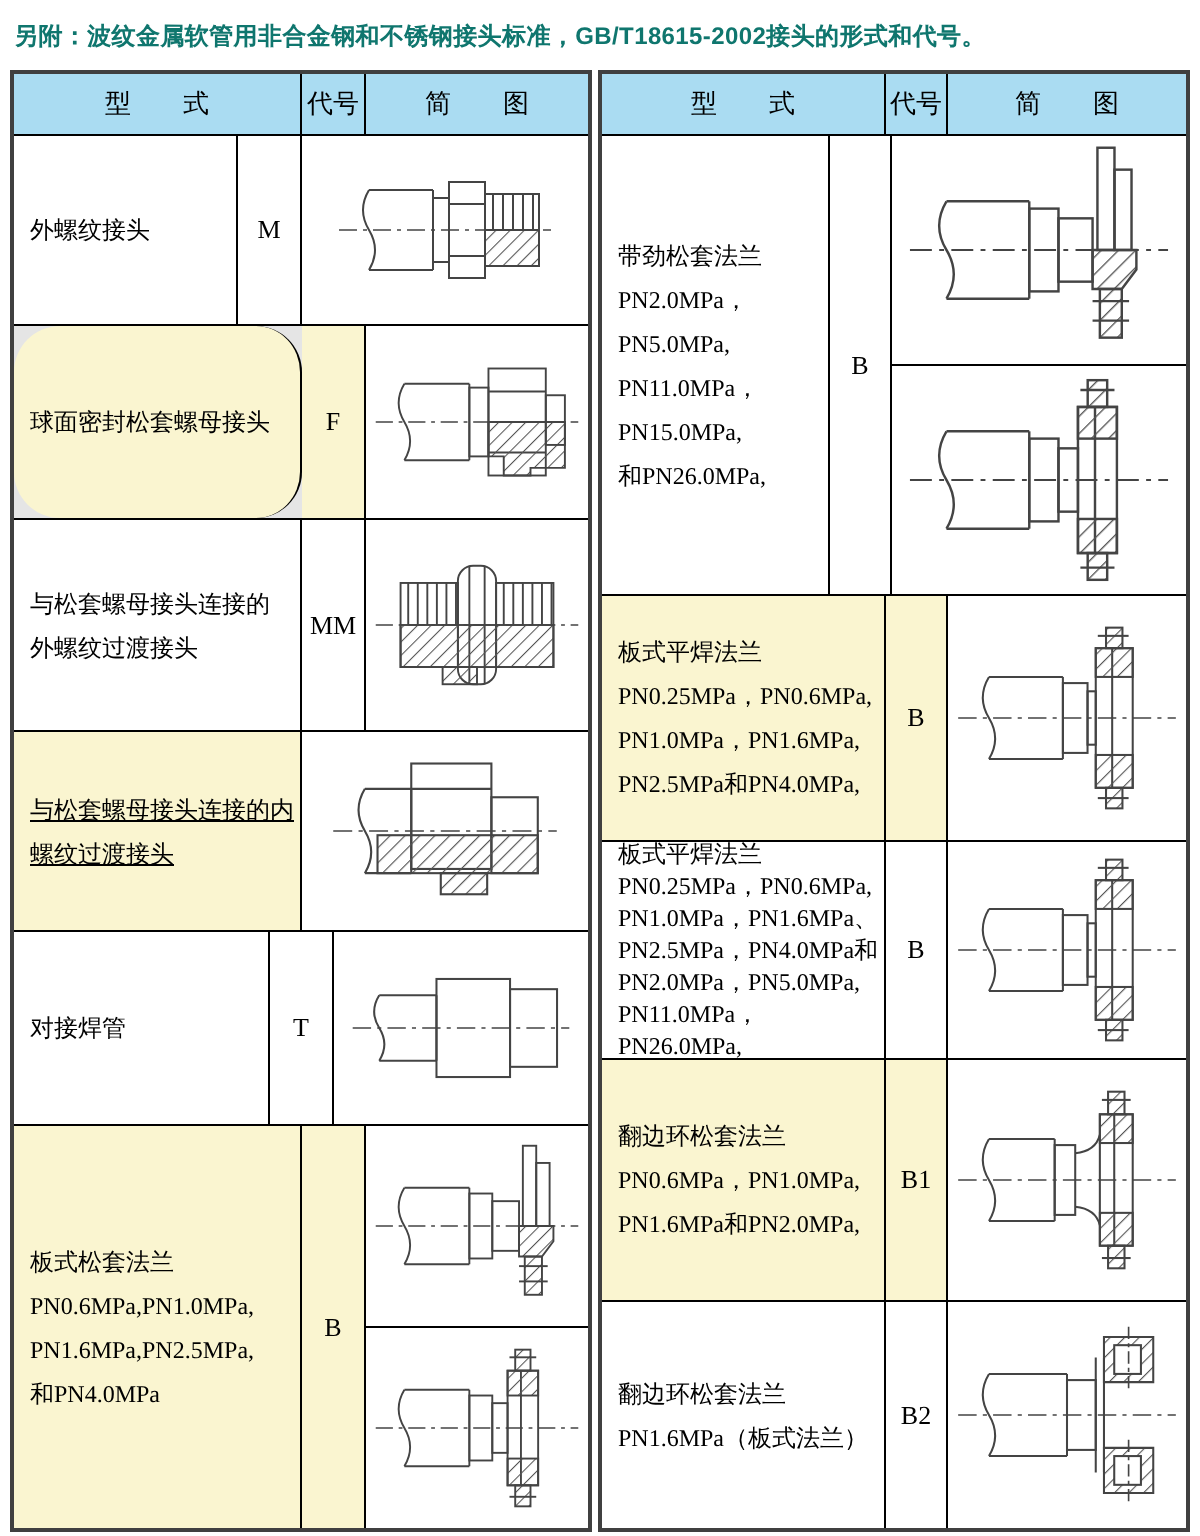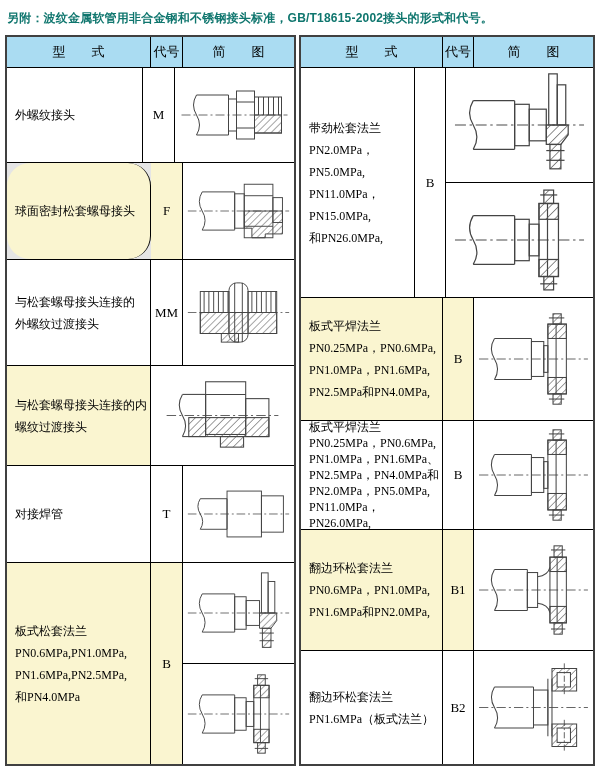--- a/index.html
+++ b/index.html
@@ -50,21 +50,21 @@
 <div class="page">
   <div class="title">另附：波纹金属软管用非合金钢和不锈钢接头标准，GB/T18615-2002接头的形式和代号。</div>
   <div class="tables">
     <div class="tbl" data-table="left_table">
         <div class="t-header" style="background: rgb(170, 220, 242);">
           <div class="hcell" style="width: 144px;">型　　式</div>
           <div class="hcell" style="width: 32px;">代号</div>
           <div class="hcell" style="flex: 1 1 0%;">简　　图</div>
         </div>
         <div class="t-row" style="height: 95px;">
-          <div class="cell-type" style="width: 136px; background: rgb(255, 255, 255); line-height: 22px;">外螺纹接头</div>
+          <div class="cell-type" style="width: 112px; background: rgb(255, 255, 255); line-height: 22px;">外螺纹接头</div>
           <div class="cell-code" style="width: 32px; background: rgb(255, 255, 255);">M</div>
           <div class="cell-diag">
             <div class="dsub">
               <svg viewBox="0 0 112 92" preserveAspectRatio="xMidYMid meet">
                 <g fill="none" stroke="#444444" stroke-width="1">
                   <line x1="3" y1="46" x2="109" y2="46" stroke-dasharray="9 3 2 3" stroke-width="0.8"></line>
                   <path d="M18 26 q-6 10 0 20 q6 10 0 20"></path>
                   <line x1="18" y1="26" x2="50" y2="26"></line>
                   <line x1="18" y1="66" x2="50" y2="66"></line>
                   <line x1="50" y1="26" x2="50" y2="66"></line>
@@ -133,21 +133,21 @@
                   <line x1="85" y1="24" x2="85" y2="46"></line>
                   <line x1="90" y1="24" x2="90" y2="46"></line>
                   <line x1="95" y1="24" x2="95" y2="46"></line>
                   <rect x="16" y="46" width="80" height="22" fill="url(#hatchp)"></rect>
                   <rect x="38" y="68" width="18" height="9" fill="url(#hatchp)"></rect>
                 </g>
               </svg>
             </div>
           </div>
         </div>
-        <div class="t-row" style="height: 100px;">
+        <div class="t-row" style="height: 100px; text-decoration: underline;">
           <div class="cell-type" style="width: 144px; background: rgb(250, 245, 208); line-height: 22px;">与松套螺母接头连接的内
 螺纹过渡接头</div>
           <div class="cell-diag">
             <div class="dsub">
               <svg viewBox="0 0 112 92" preserveAspectRatio="xMidYMid meet">
                 <g fill="none" stroke="#444444" stroke-width="1">
                   <line x1="3" y1="46" x2="109" y2="46" stroke-dasharray="9 3 2 3" stroke-width="0.8"></line>
                   <path d="M18 26 q-6 10 0 20 q6 10 0 20"></path>
                   <line x1="18" y1="26" x2="40" y2="26"></line>
                   <line x1="18" y1="66" x2="40" y2="66"></line>
@@ -156,21 +156,21 @@
                   <line x1="40" y1="26" x2="78" y2="26"></line>
                   <rect x="78" y="30" width="22" height="36"></rect>
                   <rect x="24" y="48" width="76" height="18" fill="url(#hatchp)"></rect>
                   <rect x="54" y="66" width="22" height="10" fill="url(#hatchp)"></rect>
                 </g>
               </svg>
             </div>
           </div>
         </div>
         <div class="t-row" style="height: 97px;">
-          <div class="cell-type" style="width: 144px; background: rgb(255, 255, 255); line-height: 22px;">对接焊管</div>
+          <div class="cell-type" style="width: 128px; background: rgb(255, 255, 255); line-height: 22px;">对接焊管</div>
           <div class="cell-code" style="width: 32px; background: rgb(255, 255, 255);">T</div>
           <div class="cell-diag">
             <div class="dsub">
               <svg viewBox="0 0 112 92" preserveAspectRatio="xMidYMid meet">
                 <g fill="none" stroke="#444444" stroke-width="1">
                   <line x1="3" y1="46" x2="109" y2="46" stroke-dasharray="9 3 2 3" stroke-width="0.8"></line>
                   <path d="M16 30 q-5 8 0 16 q5 8 0 16"></path>
                   <line x1="16" y1="30" x2="44" y2="30"></line>
                   <line x1="16" y1="62" x2="44" y2="62"></line>
                   <line x1="44" y1="30" x2="44" y2="62"></line>

